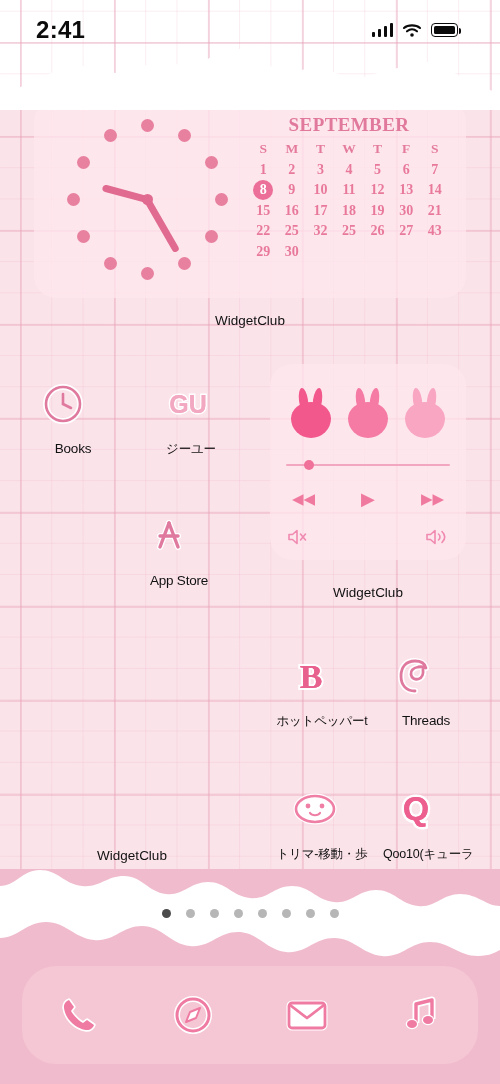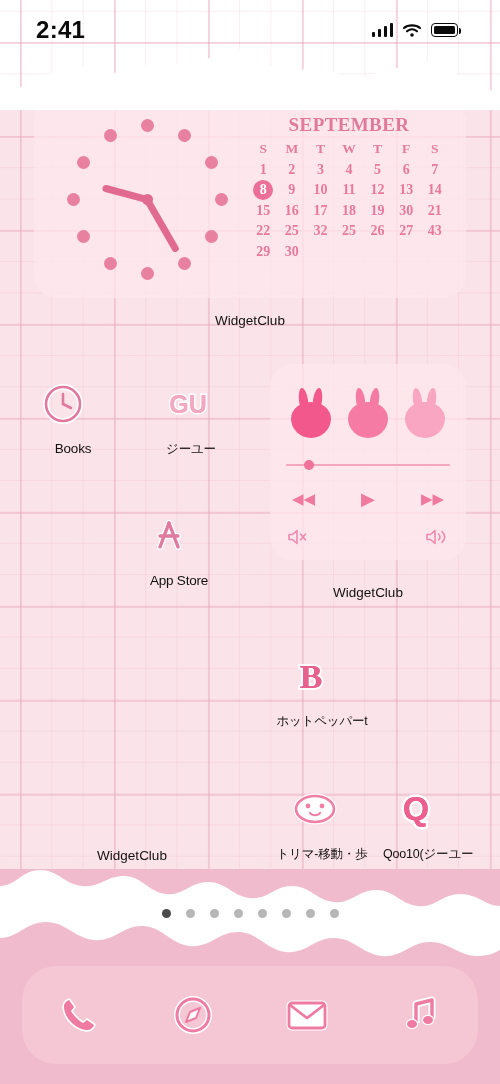--- a/index.html
+++ b/index.html
@@ -394,20 +394,33 @@
   <div class="icon-cell" style="left:267px; top:645px; width:110px;">
     <div class="icon-tile">
       <svg width="40" height="44" viewBox="0 0 40 44">
         <text x="20" y="34" text-anchor="middle" font-family="'Liberation Serif',serif" font-size="34" font-weight="bold" fill="#e8608d" stroke="#ffffff" stroke-width="4" paint-order="stroke">B</text>
         <text x="20" y="34" text-anchor="middle" font-family="'Liberation Serif',serif" font-size="34" font-weight="bold" fill="#e8608d">B</text>
       </svg>
     </div>
     <div class="icon-label jp">ホットペッパーt</div>
   </div>
 
+  <div class="icon-cell" style="left:383px; top:645px;">
+    <div class="icon-tile">
+      <svg width="40" height="42" viewBox="0 0 40 42">
+        <path d="M20,36 C11,36 6,30 6,21 C6,12 11,6 20,6 C26,6 30,9 31,13
+                 C29,12 26,11.5 23,12 C18,13 15.5,16 16,19.5
+                 C16.5,23 20,25 23.5,24 C27,23 28.5,19 28,14" fill="none" stroke="#ffffff" stroke-width="6" stroke-linecap="round" stroke-linejoin="round"></path>
+        <path d="M20,36 C11,36 6,30 6,21 C6,12 11,6 20,6 C26,6 30,9 31,13
+                 C29,12 26,11.5 23,12 C18,13 15.5,16 16,19.5
+                 C16.5,23 20,25 23.5,24 C27,23 28.5,19 28,14" fill="none" stroke="#e0799e" stroke-width="2.8" stroke-linecap="round" stroke-linejoin="round"></path>
+      </svg>
+    </div>
+    <div class="icon-label">Threads</div>
+  </div>
 
   <div class="icon-cell" style="left:267px; top:778px; width:110px;">
     <div class="icon-tile">
       <svg width="48" height="36" viewBox="0 0 48 36">
         <ellipse cx="24" cy="18" rx="19" ry="13" fill="#ffffff" stroke="#ffffff" stroke-width="5"></ellipse>
         <ellipse cx="24" cy="18" rx="19" ry="13" fill="#ffffff" stroke="#ef7fa5" stroke-width="2.6"></ellipse>
         <circle cx="17" cy="15" r="2.4" fill="#ef7fa5"></circle>
         <circle cx="31" cy="15" r="2.4" fill="#ef7fa5"></circle>
         <path d="M19,22 C21,25 27,25 29,22" fill="none" stroke="#ef7fa5" stroke-width="2.2" stroke-linecap="round"></path>
       </svg>
@@ -415,21 +428,21 @@
     <div class="icon-label jp">トリマ-移動・歩</div>
   </div>
 
   <div class="icon-cell" style="left:383px; top:778px;">
     <div class="icon-tile">
       <svg width="42" height="44" viewBox="0 0 42 44">
         <text x="21" y="33" text-anchor="middle" font-family="'Liberation Sans',sans-serif" font-size="34" font-weight="bold" fill="#ec5f8e" stroke="#ffffff" stroke-width="5" paint-order="stroke">Q</text>
         <text x="21" y="33" text-anchor="middle" font-family="'Liberation Sans',sans-serif" font-size="34" font-weight="bold" fill="#ec5f8e">Q</text>
       </svg>
     </div>
-    <div class="icon-label jp">Qoo10(ジーユー</div>
+    <div class="icon-label jp">Qoo10(キューラ</div>
   </div>
 
   <div class="widget-label" style="left:34px; top:848px; width:196px; z-index:10;">WidgetClub</div>
 
   <div id="page-dots">
       <div class="dot active"></div>
       <div class="dot"></div>
       <div class="dot"></div>
       <div class="dot"></div>
       <div class="dot"></div>

